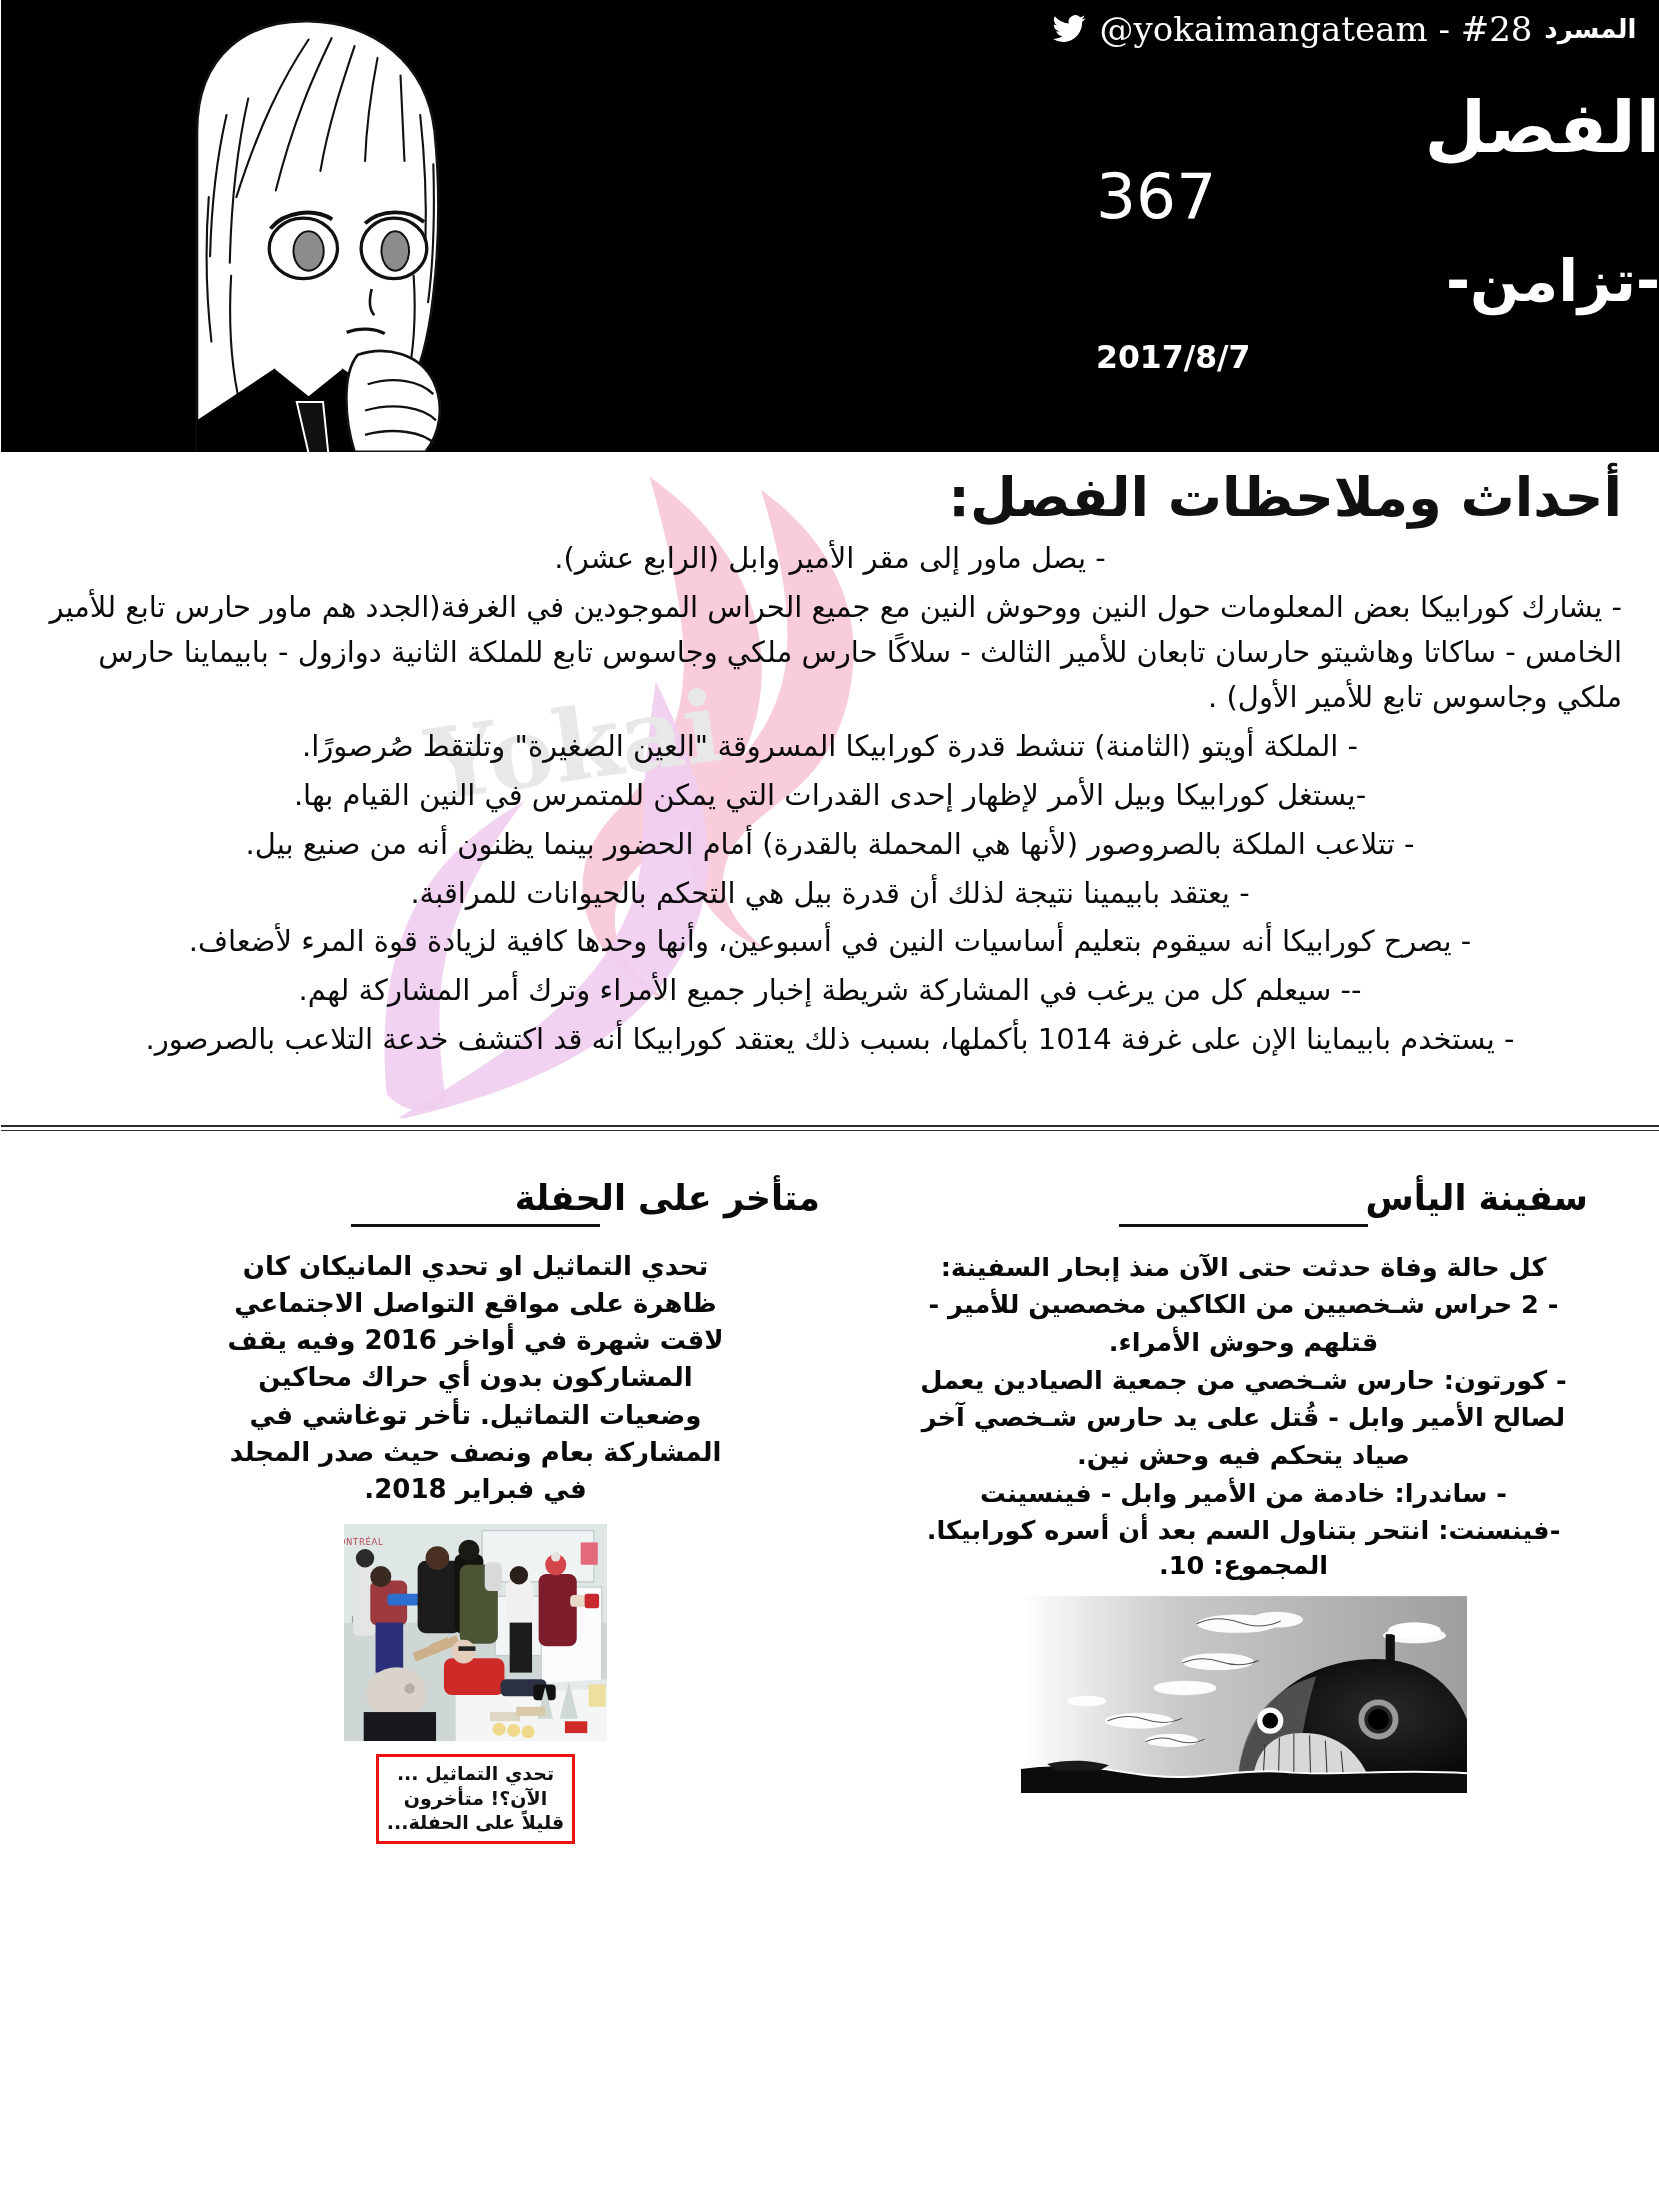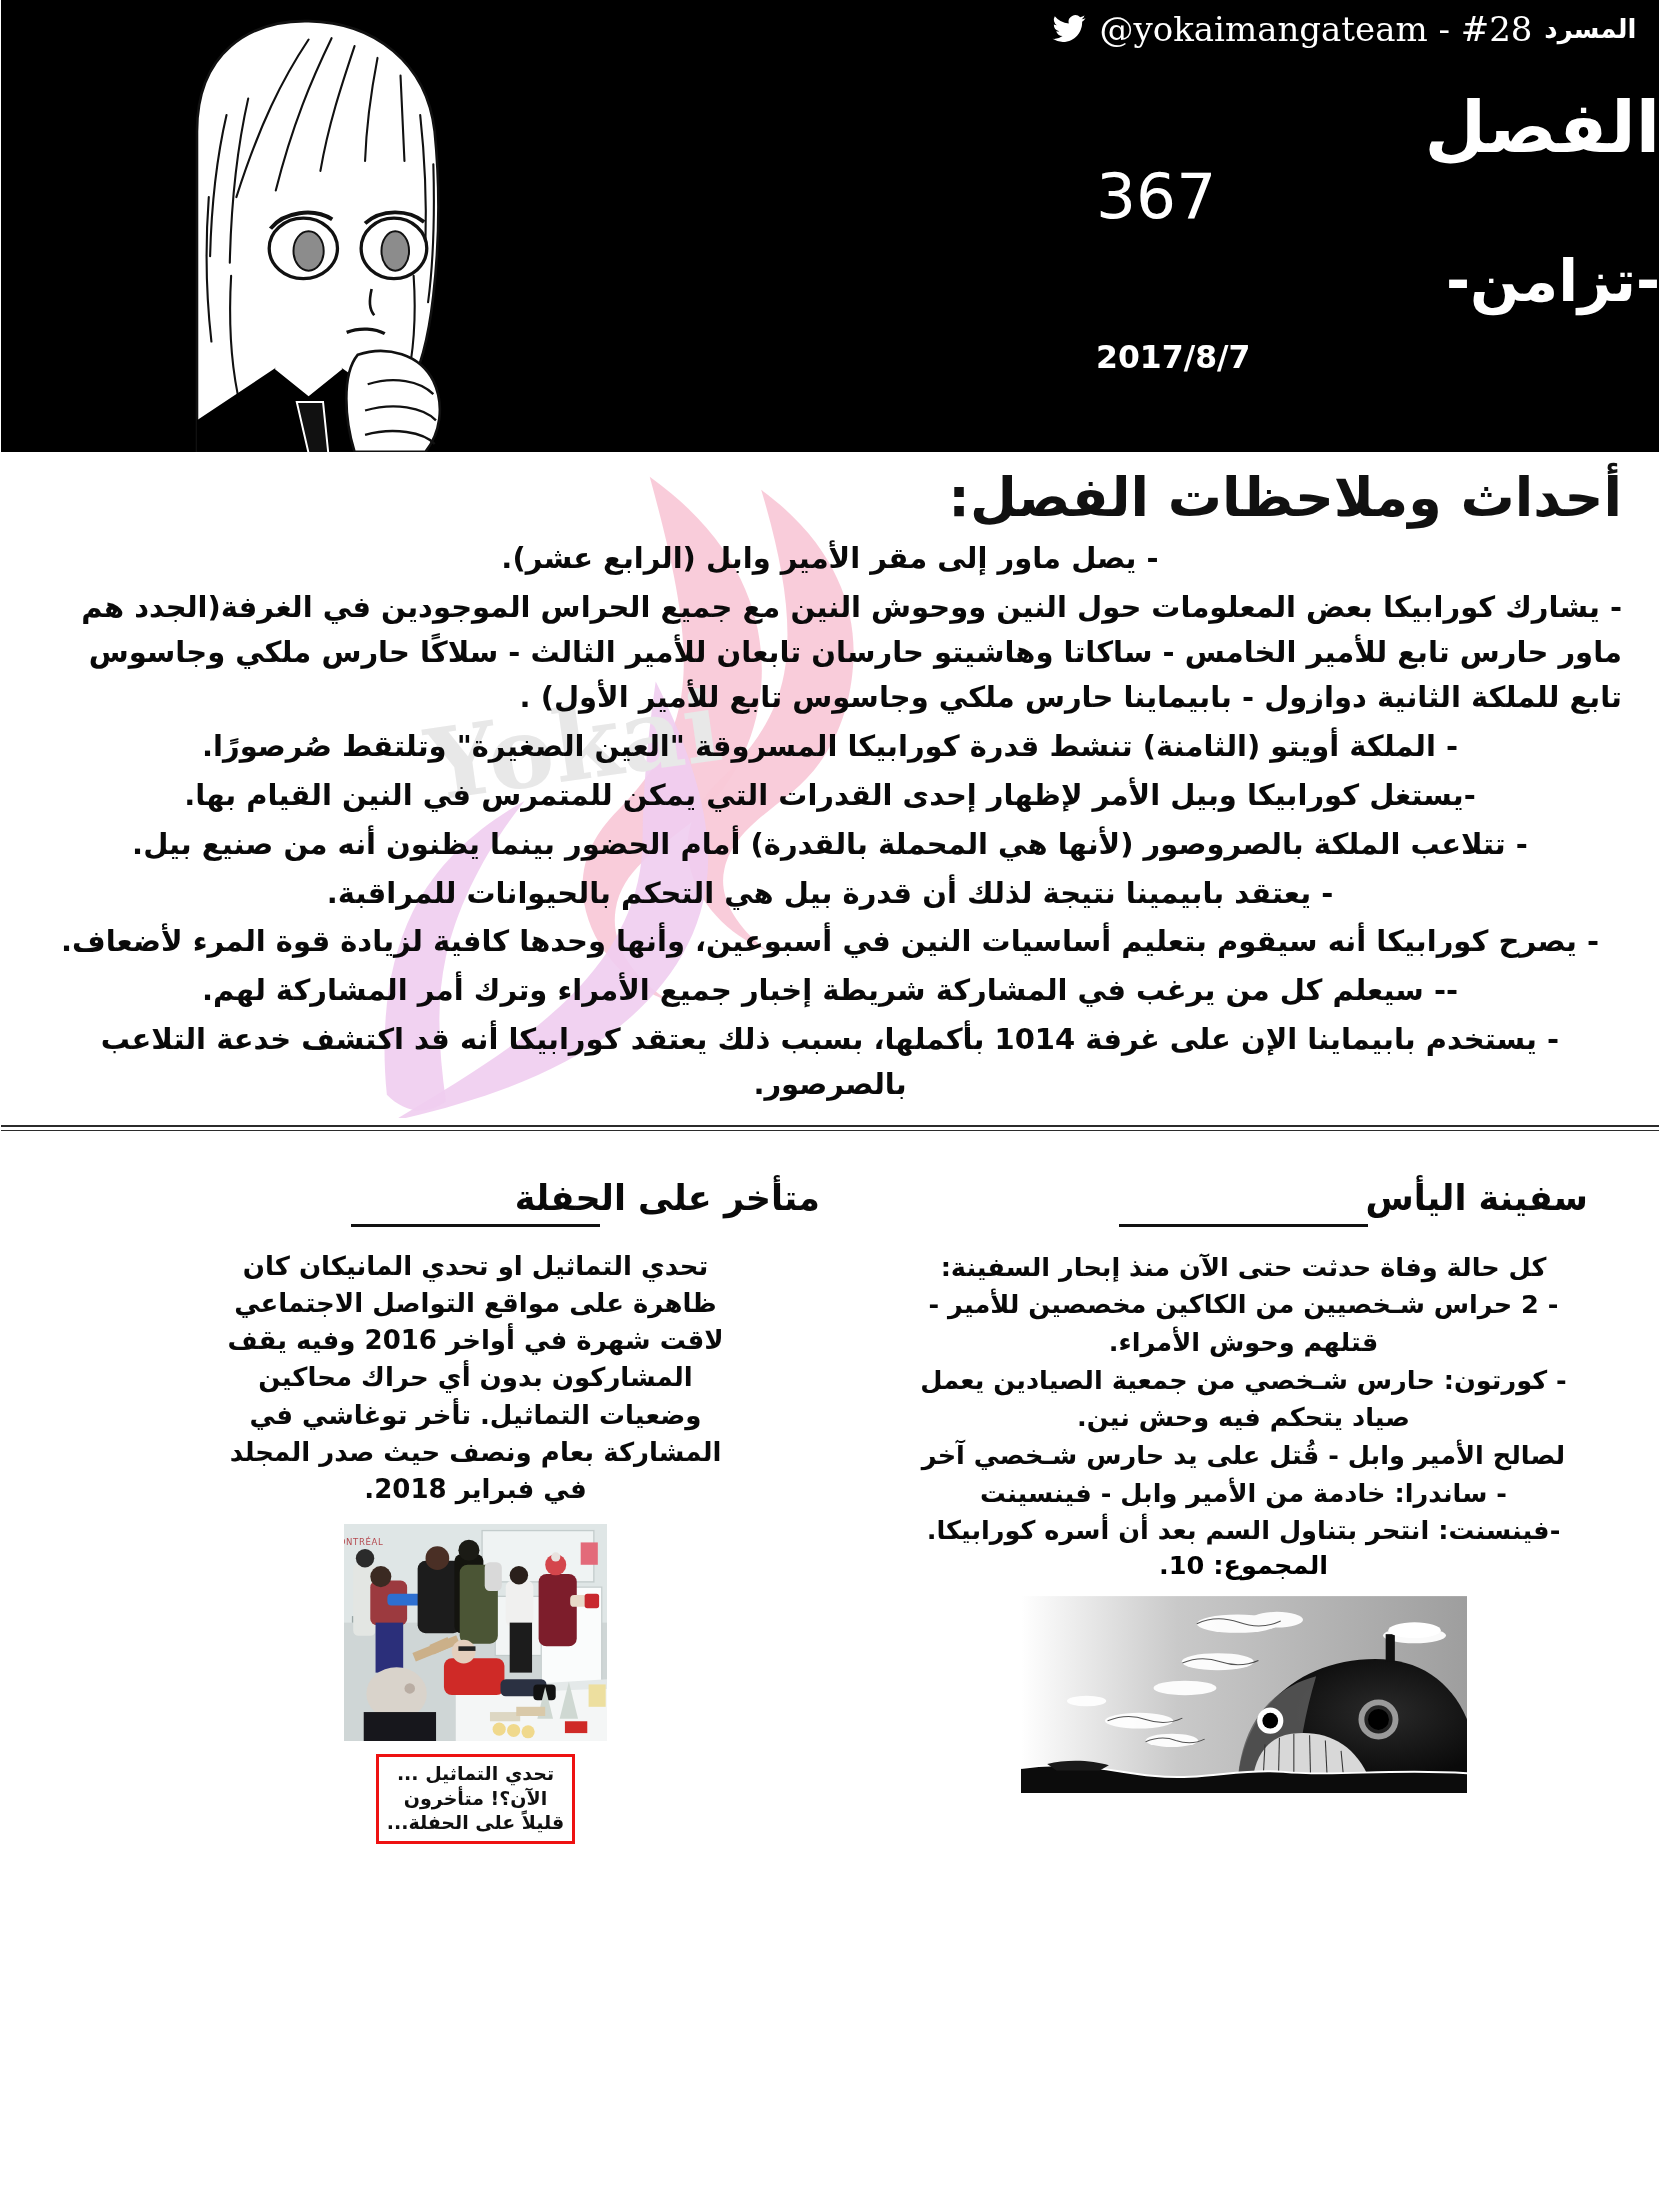--- a/index.html
+++ b/index.html
@@ -120,21 +120,21 @@
     font-size: 54px;
     font-weight: 700;
     color: #111;
     letter-spacing: -0.7px;
     margin: 0 0 5.3px 0;
     line-height: 1.2;
   }
   .bullets { position: relative; z-index: 2; }
   .bullet {
     font-size: 29px;
-    font-weight: 700;
+    font-weight: 400;
     color: #0a0a0a;
     line-height: 1.55;
     margin: 0 0 3.9px 0;
   }
   .bullet.b-center { text-align: center; }
   .bullet.b-just   { text-align: right; }
 
   .section-rule {
     width: 1660px;
     height: 0;
@@ -345,22 +345,22 @@
 <div class="columns">
 
   <div class="col right">
     <div class="col-head">سفينة اليأس</div>
     <div class="col-rule"></div>
     <div class="col-body">
       <p>كل حالة وفاة حدثت حتى الآن منذ إبحار السفينة:</p>
       <p>- 2 حراس شـخصيين من الكاكين مخصصين للأمير -</p>
       <p>قتلهم وحوش الأمراء.</p>
       <p>- كورتون: حارس شـخصي من جمعية الصيادين يعمل</p>
+      <p>لصالح الأمير وابل - قُتل على يد حارس شـخصي آخر</p>
       <p>صياد يتحكم فيه وحش نين.</p>
-      <p>لصالح الأمير وابل - قُتل على يد حارس شـخصي آخر</p>
       <p>- ساندرا: خادمة من الأمير وابل - فينسينت</p>
       <p>-فينسنت: انتحر بتناول السم بعد أن أسره كورابيكا.</p>
     </div>
     <div class="total-line">المجموع: 10.</div>
 
     <div class="img-wrap">
       <div class="ship-img">
         <svg width="446" height="197" viewBox="0 0 680 300" xmlns="http://www.w3.org/2000/svg">
           <defs>
             <linearGradient id="sky" x1="0" y1="0" x2="1" y2="0">

